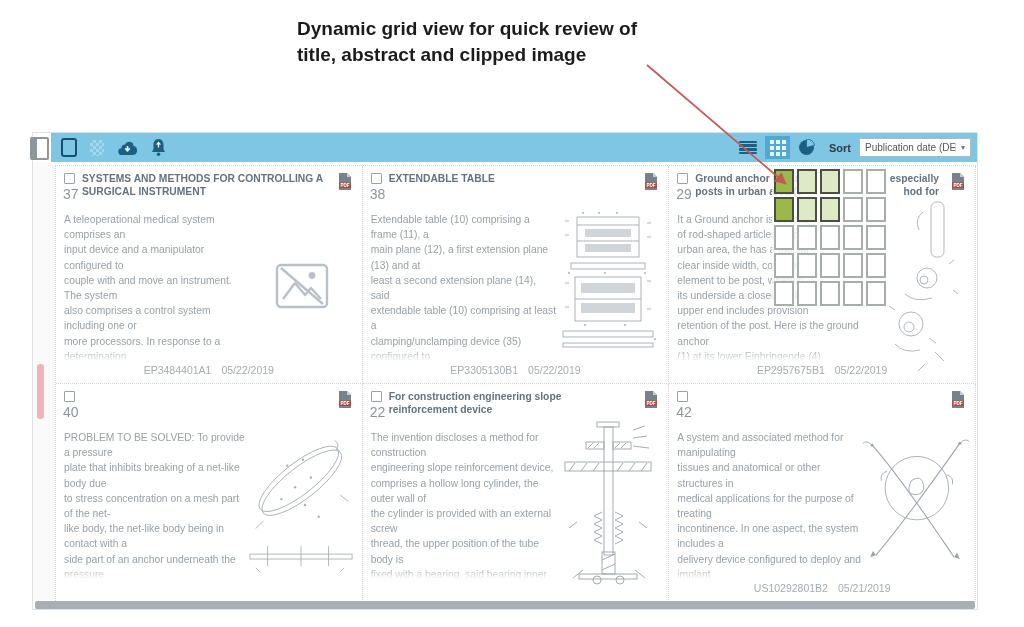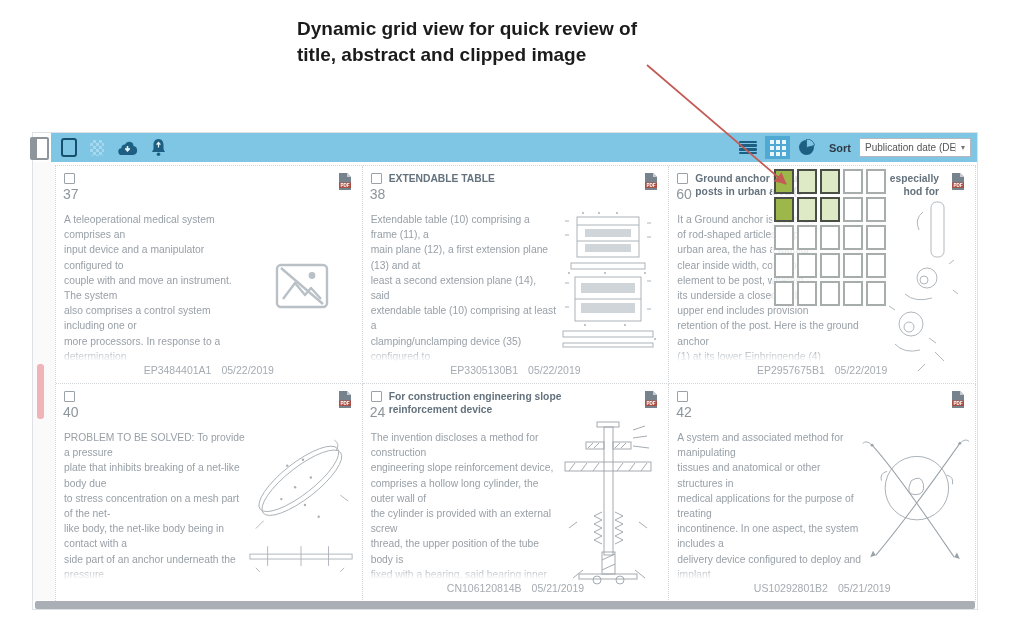--- a/index.html
+++ b/index.html
@@ -135,20 +135,21 @@
     </div>
 
     <div class="gutter">
       <span class="pink-marker"></span>
     </div>
 
     <div class="cards">
         <div class="card">
     <span class="cb"></span>
     <span class="card-num">37</span>
+    <div class="card-title">SYSTEMS AND METHODS FOR CONTROLLING A SURGICAL INSTRUMENT</div>
     <span class="pdf">
       <svg width="14" height="17" viewBox="0 0 14 17">
         <path d="M1 0 h8 l4 4 v13 H1 Z" fill="#76828c"></path>
         <path d="M9 0 l4 4 h-4 Z" fill="#c6ccd1"></path>
         <rect x="1" y="9.5" width="12" height="5.5" fill="#a84e42"></rect>
         <text x="7" y="13.8" font-size="4.6" font-weight="bold" fill="#fff" text-anchor="middle" font-family="Liberation Sans, sans-serif">PDF</text>
       </svg>
     </span>
     <div class="abstract">A teleoperational medical system comprises an
 input device and a manipulator configured to
@@ -227,21 +228,21 @@
                 <circle cx="100" cy="128" r="0.9"></circle>
               </g>
   </svg>
           </div>
     <div class="card-foot">
       <span>EP3305130B1</span><span class="date">05/22/2019</span>
     </div>
   </div>
         <div class="card">
     <span class="cb"></span>
-    <span class="card-num">60</span>
+    <span class="card-num">29</span>
     <div class="card-title">
             <div class="t-split">
               <span>Ground anchor for an</span>
               <span>, especially</span>
             </div>
             <div class="t-split">
               <span>posts in urban area (e</span>
               <span>hod for</span>
             </div>
           </div>
@@ -321,21 +322,21 @@
       <circle cx="50" cy="62" r="1.2"></circle>
                 <circle cx="36" cy="74" r="1.2"></circle>
                 <circle cx="60" cy="80" r="1.2"></circle>
       <circle cx="74" cy="92" r="1.2"></circle>
     </g>
   </svg>
           </div>
   </div>
         <div class="card">
     <span class="cb"></span>
-    <span class="card-num">24</span>
+    <span class="card-num">22</span>
     <div class="card-title">For construction engineering slope reinforcement device</div>
     <span class="pdf">
       <svg width="14" height="17" viewBox="0 0 14 17">
         <path d="M1 0 h8 l4 4 v13 H1 Z" fill="#76828c"></path>
         <path d="M9 0 l4 4 h-4 Z" fill="#c6ccd1"></path>
         <rect x="1" y="9.5" width="12" height="5.5" fill="#a84e42"></rect>
         <text x="7" y="13.8" font-size="4.6" font-weight="bold" fill="#fff" text-anchor="middle" font-family="Liberation Sans, sans-serif">PDF</text>
       </svg>
     </span>
     <div class="abstract">The invention discloses a method for construction
@@ -362,23 +363,20 @@
       <path d="M62 92 l8 4 -8 4 8 4 -8 4 8 4 -8 4 8 4 -8 4"></path>
       <rect x="49" y="132" width="13" height="22"></rect>
       <path d="M49 140 l13 -6 M49 150 l13 -6"></path>
       <rect x="26" y="154" width="58" height="5"></rect>
       <circle cx="44" cy="160" r="4"></circle>
                 <circle cx="67" cy="160" r="4"></circle>
       <path d="M80 10 l12 -4 M80 18 l14 -2 M80 26 l16 2 M24 102 l-8 6 M86 102 l8 6 M30 150 l-10 8 M82 150 l10 8"></path>
     </g>
   </svg>
           </div>
-    <div class="card-foot">
-      <span>CN106120814B</span><span class="date">05/21/2019</span>
-    </div>
   </div>
         <div class="card">
     <span class="cb"></span>
     <span class="card-num">42</span>
     <span class="pdf">
       <svg width="14" height="17" viewBox="0 0 14 17">
         <path d="M1 0 h8 l4 4 v13 H1 Z" fill="#76828c"></path>
         <path d="M9 0 l4 4 h-4 Z" fill="#c6ccd1"></path>
         <rect x="1" y="9.5" width="12" height="5.5" fill="#a84e42"></rect>
         <text x="7" y="13.8" font-size="4.6" font-weight="bold" fill="#fff" text-anchor="middle" font-family="Liberation Sans, sans-serif">PDF</text>

